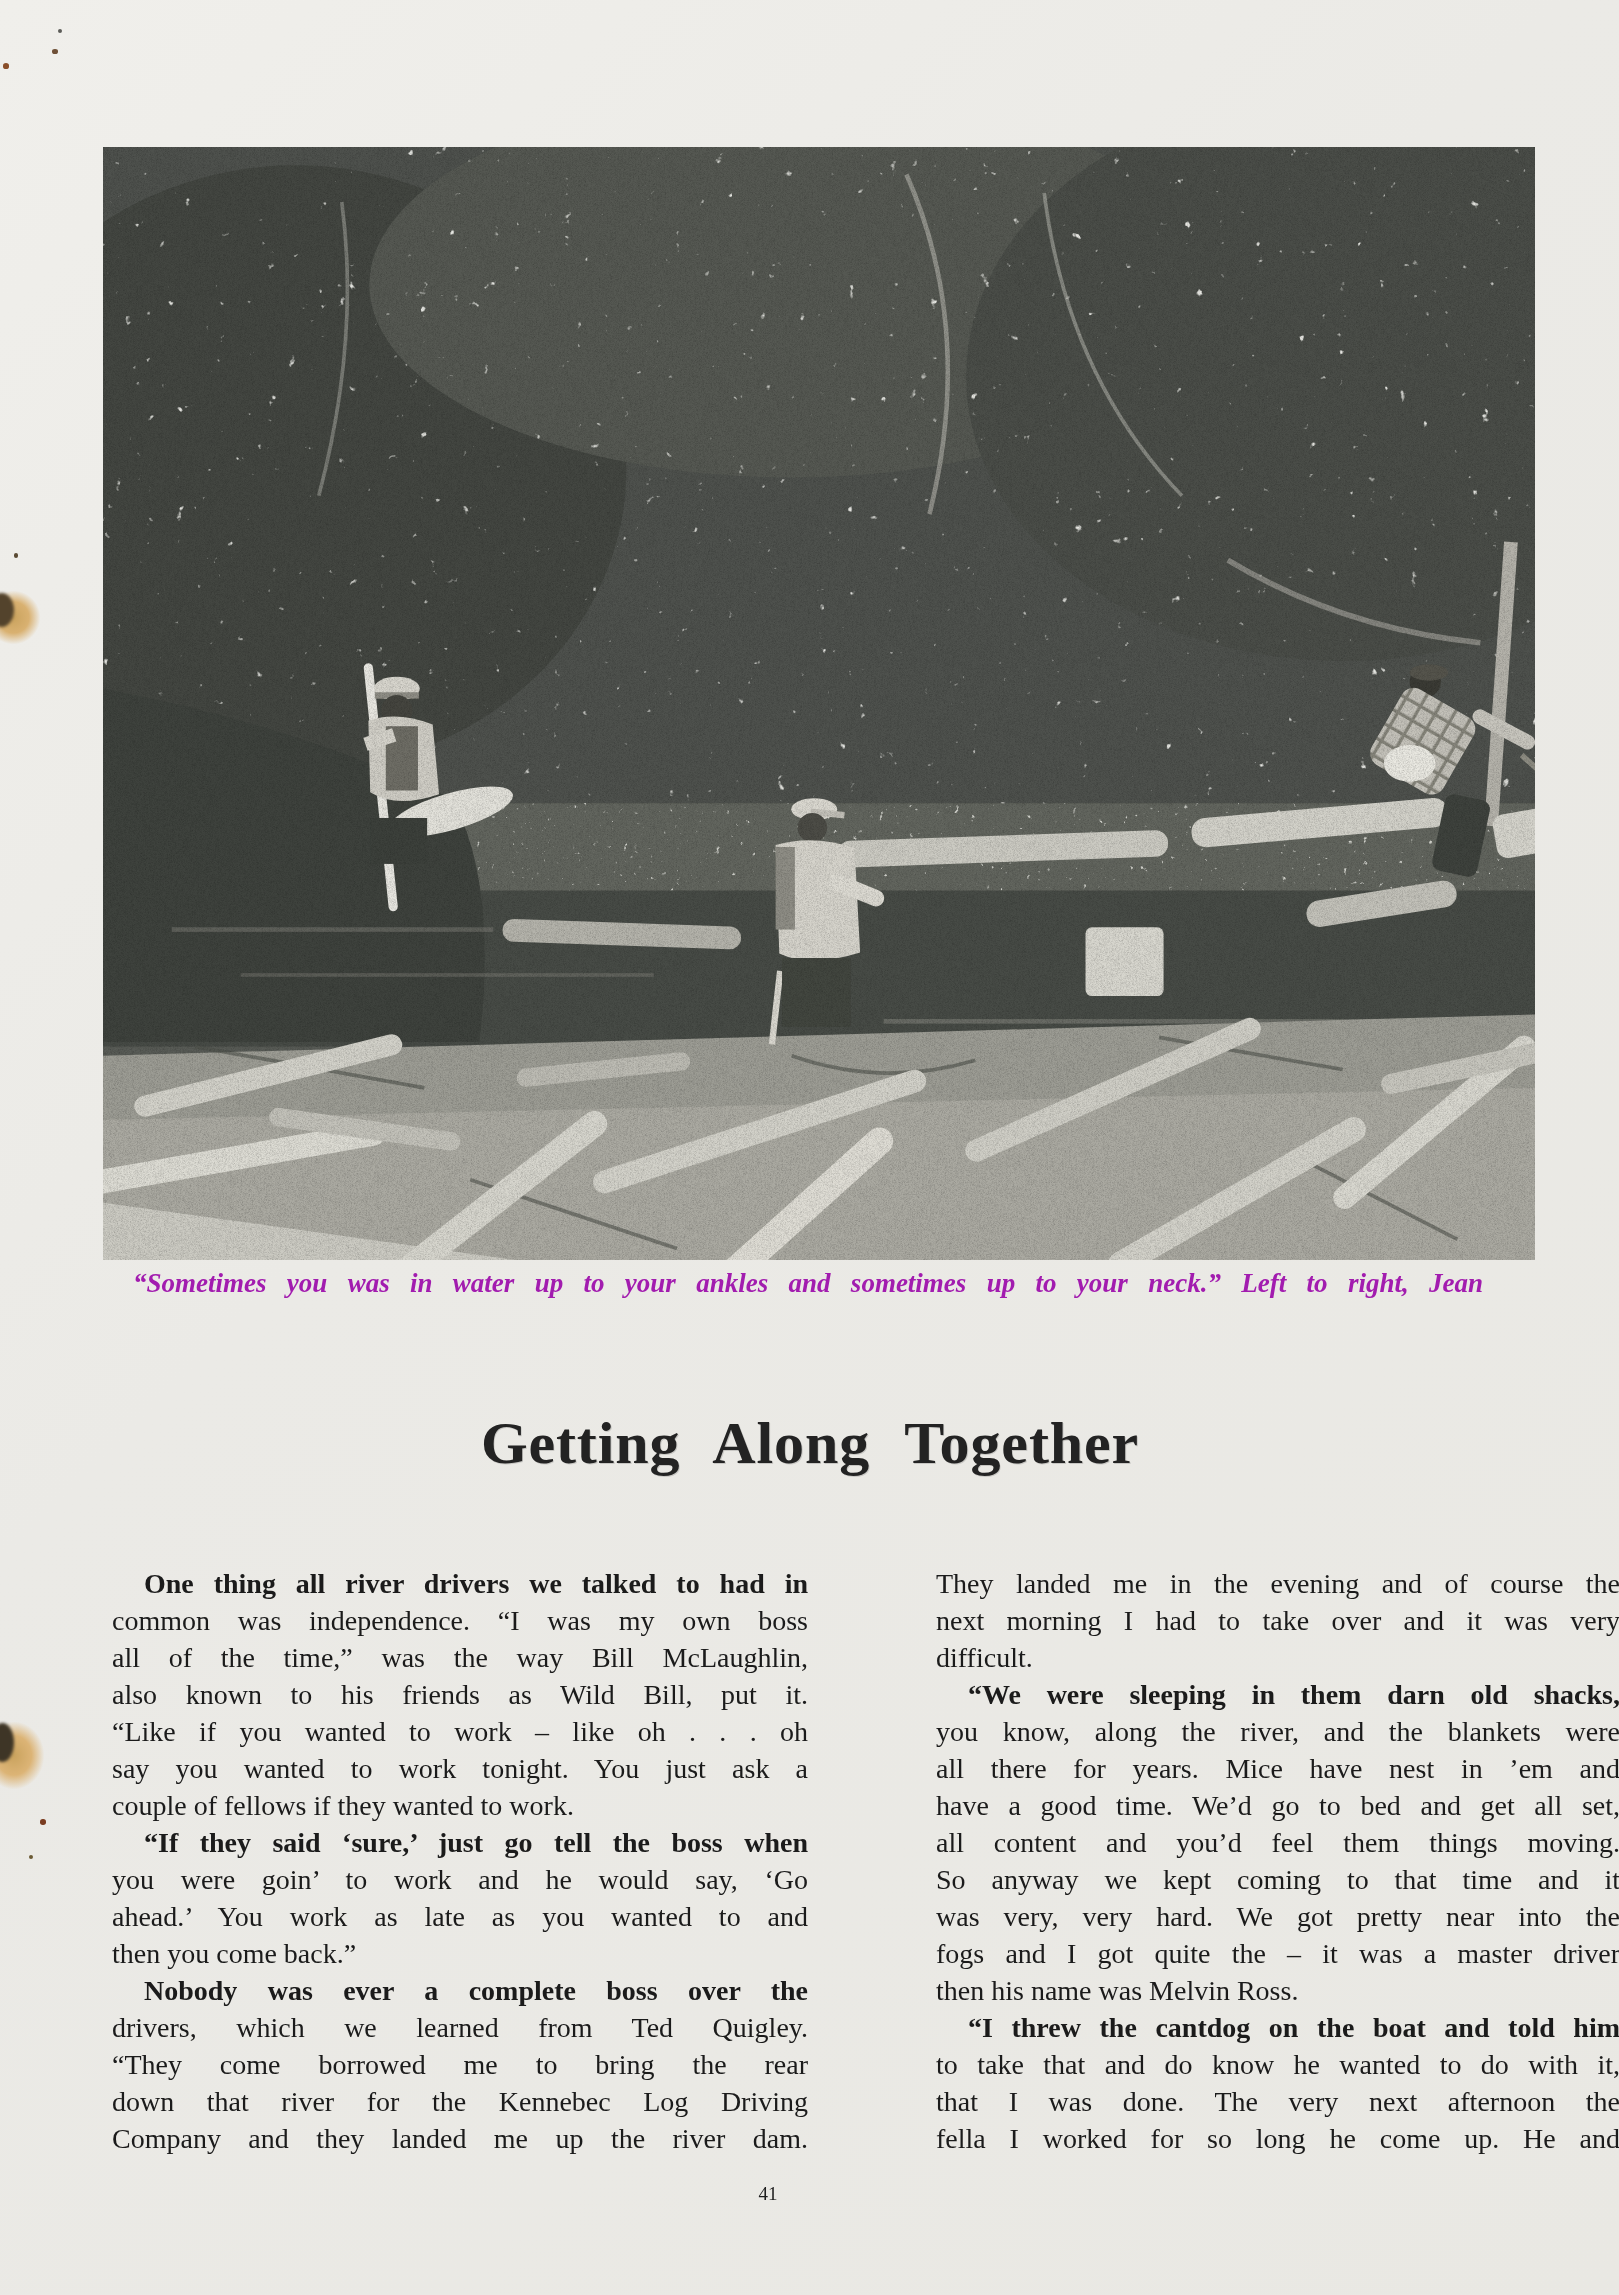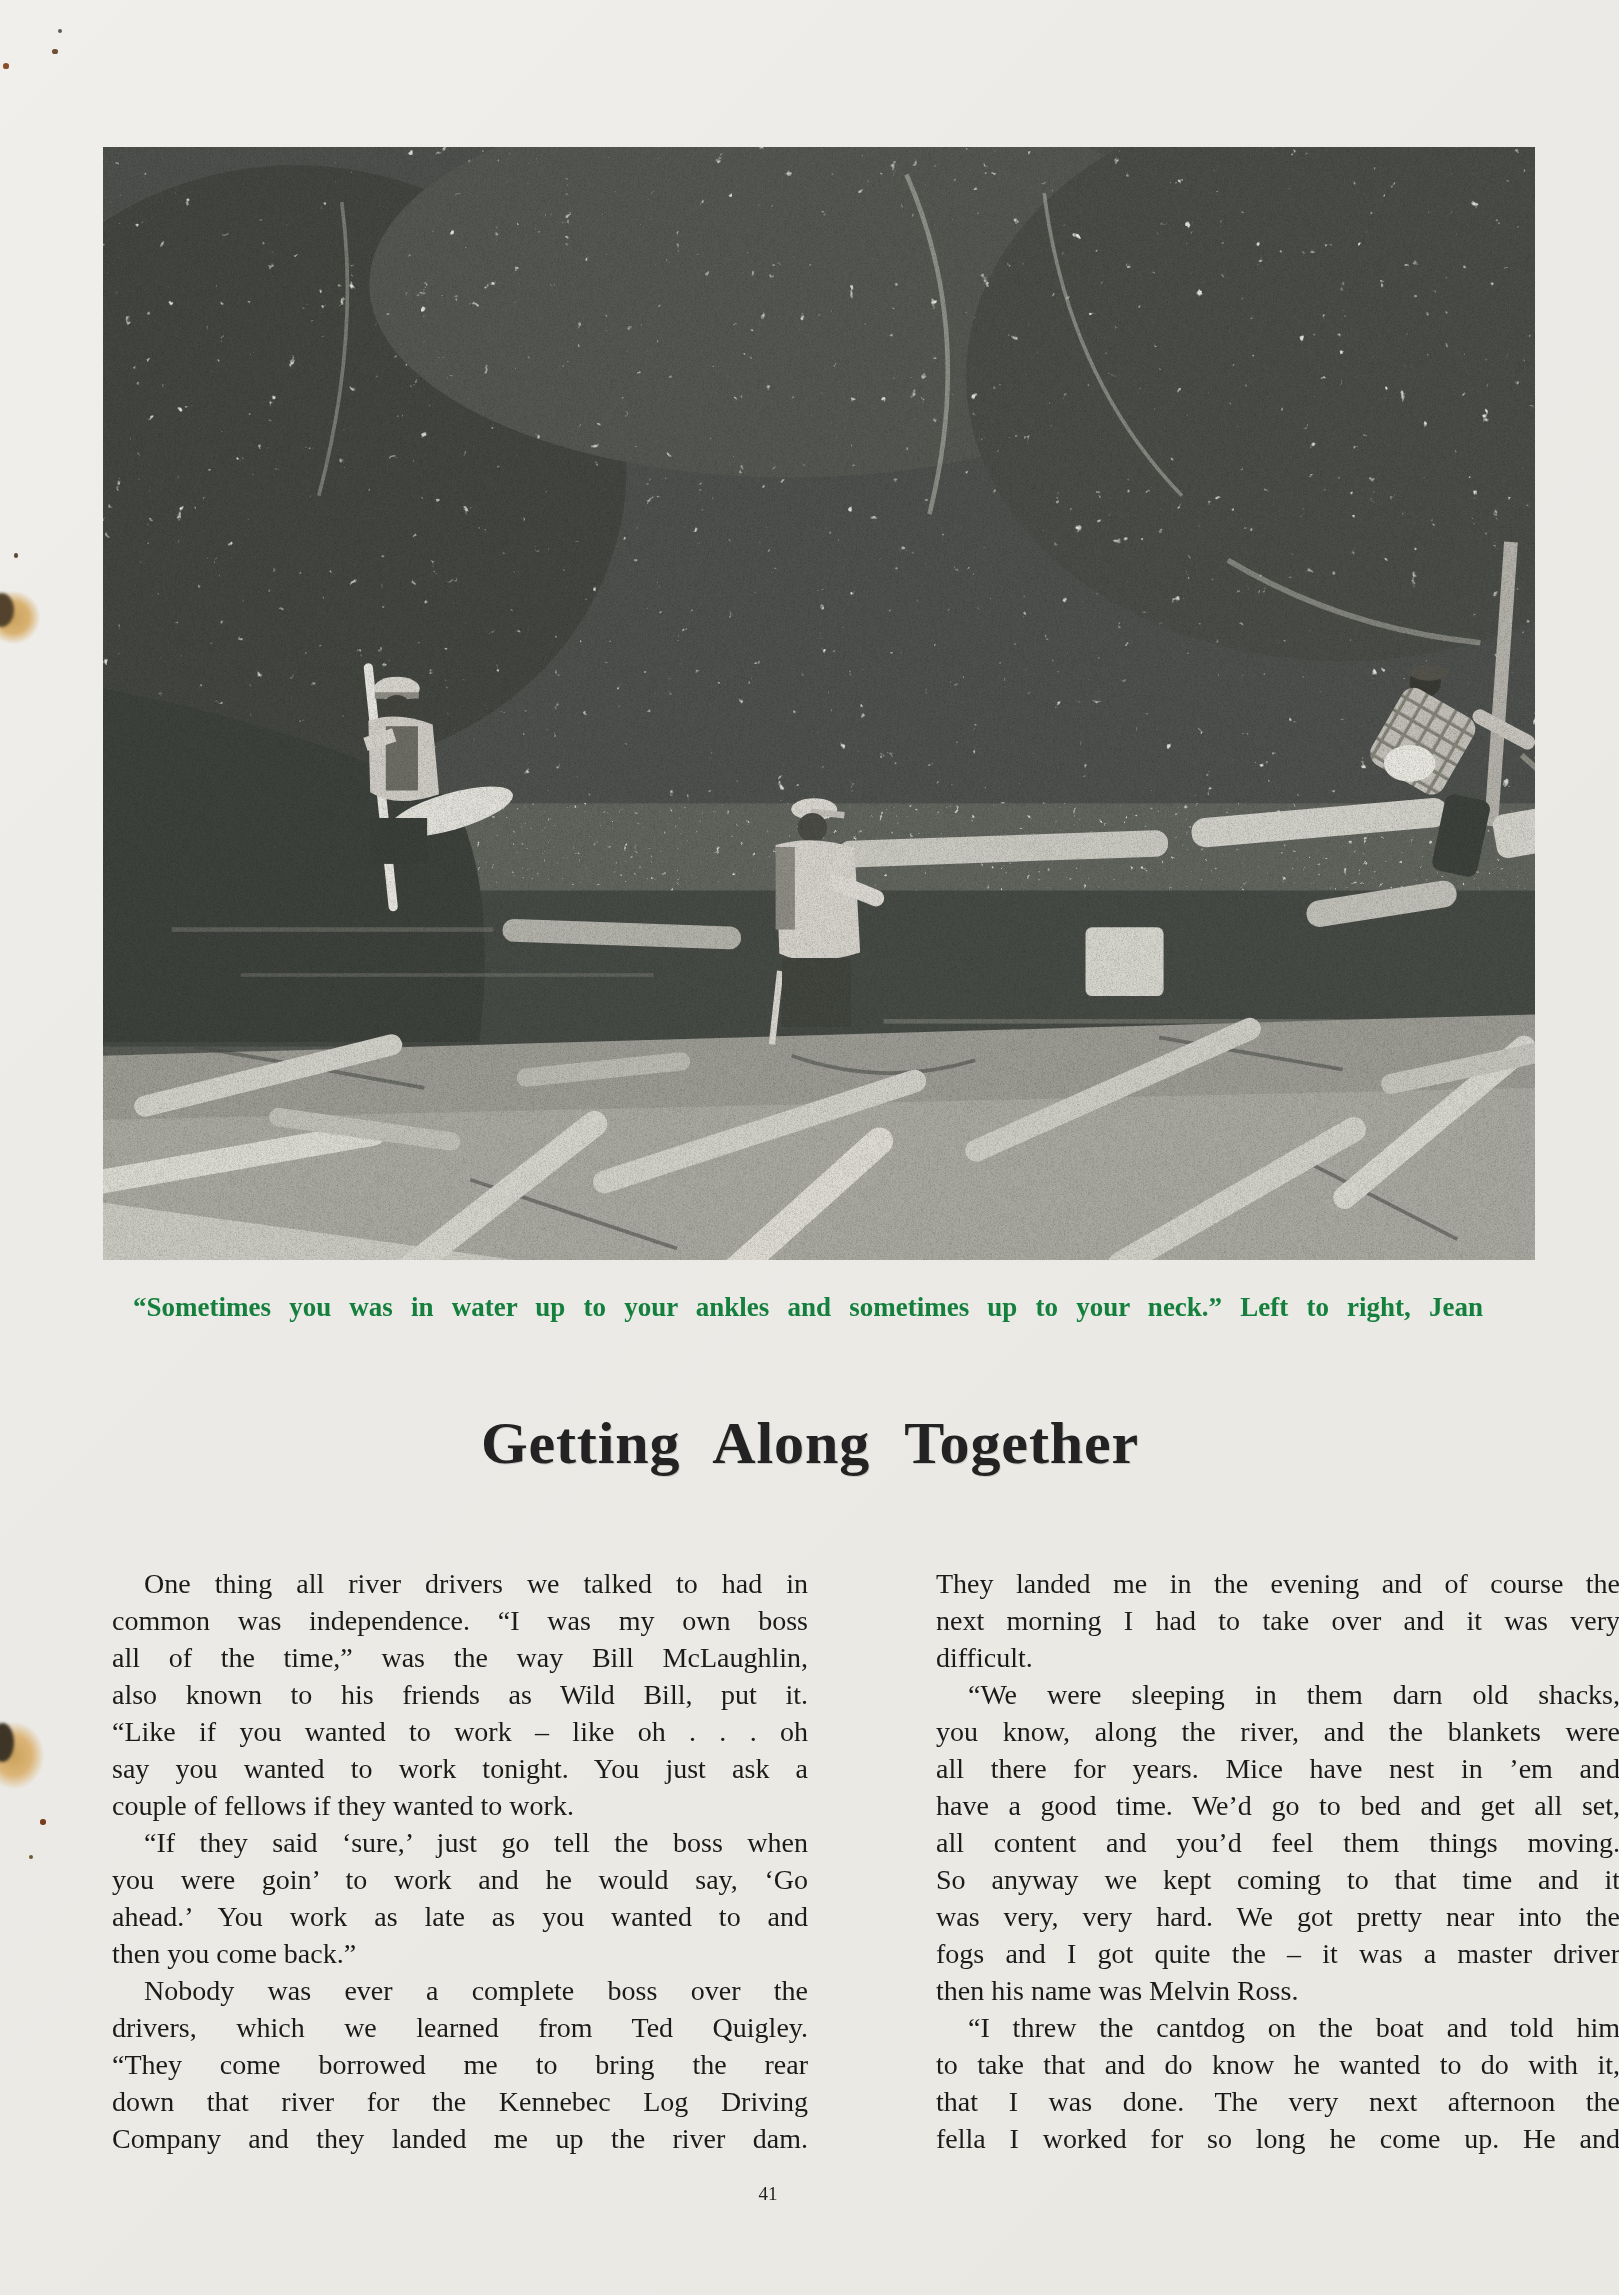--- a/index.html
+++ b/index.html
@@ -7,38 +7,38 @@
     width:1620px;height:2295px;position:relative;overflow:hidden;
     background:linear-gradient(135deg,#f0efeb 0%,#ebeae6 40%,#e9e8e3 100%);
     font-family:"Liberation Serif", serif;color:#1b1b1b;
   }
   .photo{
     position:absolute;left:103px;top:147px;width:1432px;height:1113px;overflow:hidden;
   }
   .photo svg{display:block;width:100%;height:100%;}
   .caption{
     position:absolute;left:133px;top:1265px;width:1350px;
-    font-weight:bold;font-size:27px;line-height:36px;color:#15803d;margin-top:24px;
+    font-weight:bold;font-style:italic;font-size:27px;line-height:36px;color:#a21caf;
   }
   .cap-line{text-align:justify;text-align-last:justify;height:36px;}
   .cap-line.endline{text-align-last:left;}
   .page-title{
     position:absolute;left:0;top:1410px;width:1620px;text-align:center;
     font-weight:bold;font-size:60px;line-height:1.1;letter-spacing:0.9px;word-spacing:0.32em;
     color:#232323;text-shadow:0.9px 0.9px 0 rgba(0,0,0,0.15);
   }
   .col{position:absolute;top:1565px;}
   .col-left{left:112px;width:696px;}
   .col-right{left:936px;width:684px;}
   .bline{
     font-size:28px;line-height:37px;height:37px;
     text-align:justify;text-align-last:justify;color:#1b1b1b;
   }
   .bline.endline{text-align-last:left;}
-  .bline.indent{text-indent:32px;}
+  .bline.indent{text-indent:32px;font-weight:bold;}
   .page-number{
     position:absolute;left:722px;top:2183px;width:92px;text-align:center;
     font-size:19px;color:#1e1e1e;
   }
   .blemish{position:absolute;border-radius:50%;}
   .stain{position:absolute;border-radius:50%;}
 </style>
 </head>
 <body>
 

